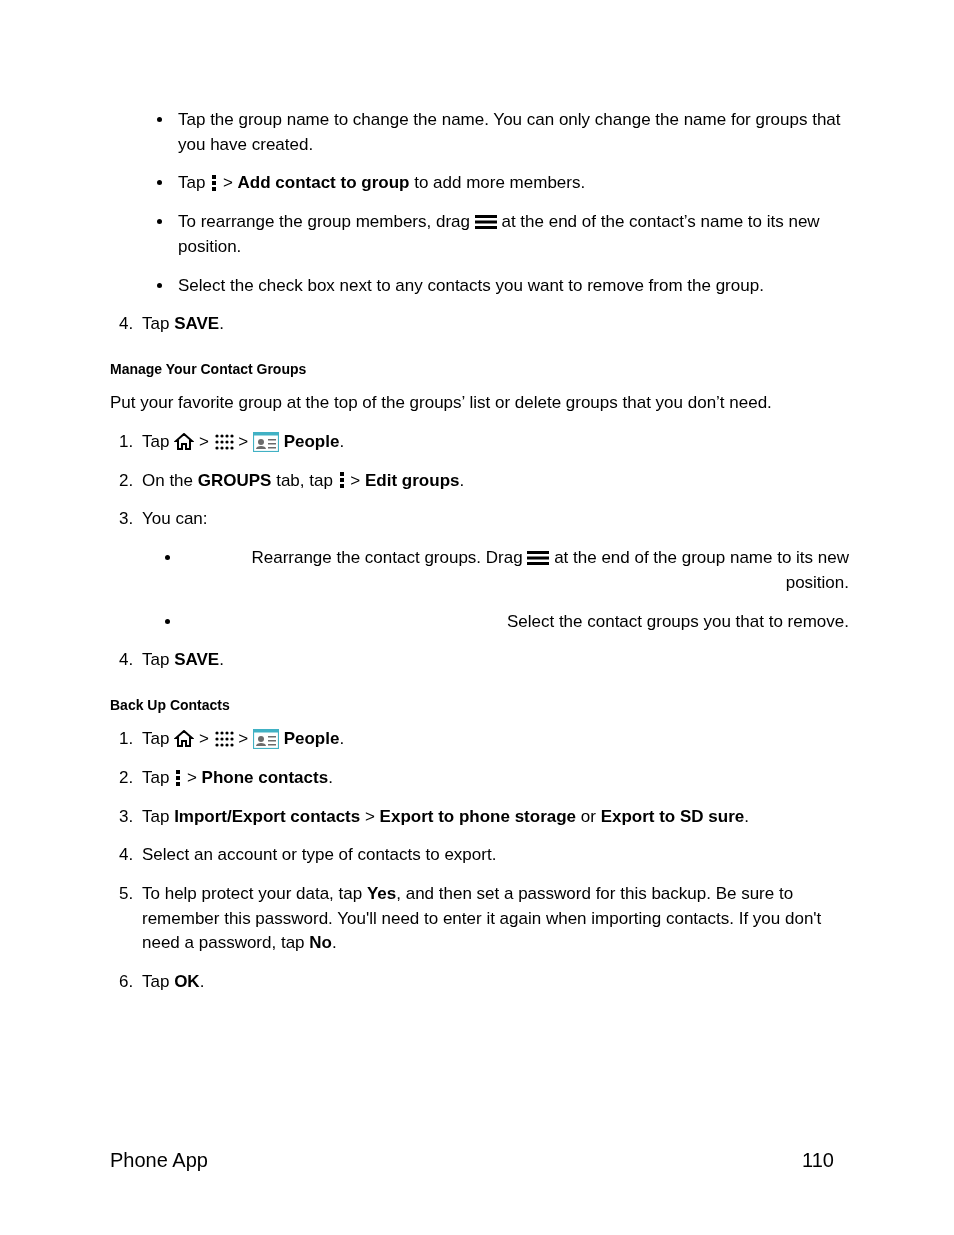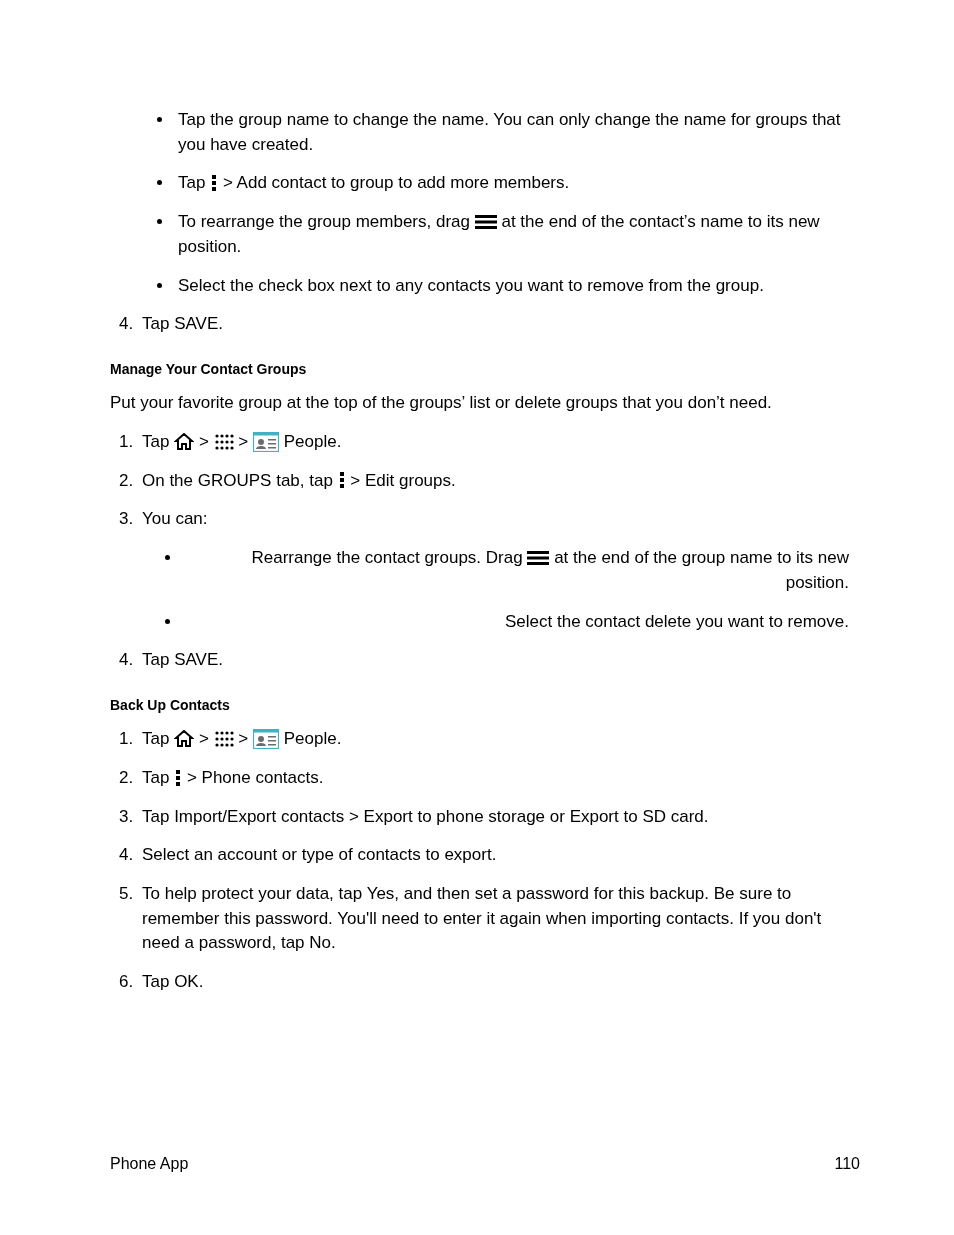--- a/index.html
+++ b/index.html
@@ -47,29 +47,29 @@
     font-family: Arial, Helvetica, sans-serif;
   }
   h2.section-h2 {
     font-size: 25px;
     font-weight: 900;
     margin: 30px 0 14px 0;
   }
   p.para {
     margin: 0 0 14px 0;
   }
-  .b { font-weight: normal; }
+  .b { font-weight: bold; }
   .footer {
     position: absolute;
     left: 110px;
-    right: 94px;
+    right: 120px;
     bottom: 60px;
     display: flex;
     justify-content: space-between;
-    font-size: 16px;
+    font-size: 20px;
     color: #000;
   }
   
   .ico {
     display: inline-block;
     vertical-align: middle;
     position: relative;
     top: -1px;
   }
   svg { display: inline-block; vertical-align: middle; }
@@ -185,21 +185,21 @@
           <span class="ico">
             <svg width="22" height="16" viewBox="0 0 22 16">
                 <rect x="0" y="1" width="22" height="3" fill="#000"></rect>
                 <rect x="0" y="6.5" width="22" height="3" fill="#000"></rect>
                 <rect x="0" y="12" width="22" height="3" fill="#000"></rect>
               </svg>
           </span>
           <span> at the end of the group name to its new position.</span>
         </li>
         <li>
-          <span>Select the contact delete you want to remove.</span>
+          <span>Select the contact groups you that to remove.</span>
         </li>
       </ul>
     </li>
     <li>
       <span>Tap </span><span class="b">SAVE</span><span>.</span>
     </li>
   </ol>
 
 
   <h3 class="section-h3">Back Up Contacts</h3>
@@ -253,21 +253,21 @@
             <rect x="2" y="1" width="4" height="4" fill="#000"></rect>
             <rect x="2" y="7" width="4" height="4" fill="#000"></rect>
             <rect x="2" y="13" width="4" height="4" fill="#000"></rect>
           </svg>
       </span>
       <span>&gt;</span>
       <span> </span>
       <span class="b">Phone contacts</span><span>.</span>
     </li>
     <li>
-      <span>Tap </span><span class="b">Import/Export contacts</span><span> &gt; </span><span class="b">Export to phone storage</span><span> or </span><span class="b">Export to SD card</span><span>.</span>
+      <span>Tap </span><span class="b">Import/Export contacts</span><span> &gt; </span><span class="b">Export to phone storage</span><span> or </span><span class="b">Export to SD sure</span><span>.</span>
     </li>
     <li>
       <span>Select an account or type of contacts to export.</span>
     </li>
     <li>
       <span>To help protect your data, tap </span><span class="b">Yes</span><span>, and then set a password for this backup. Be sure to remember this password. You'll need to enter it again when importing contacts. If you don't need a password, tap </span><span class="b">No</span><span>.</span>
     </li>
     <li>
       <span>Tap </span><span class="b">OK</span><span>.</span>
     </li>

